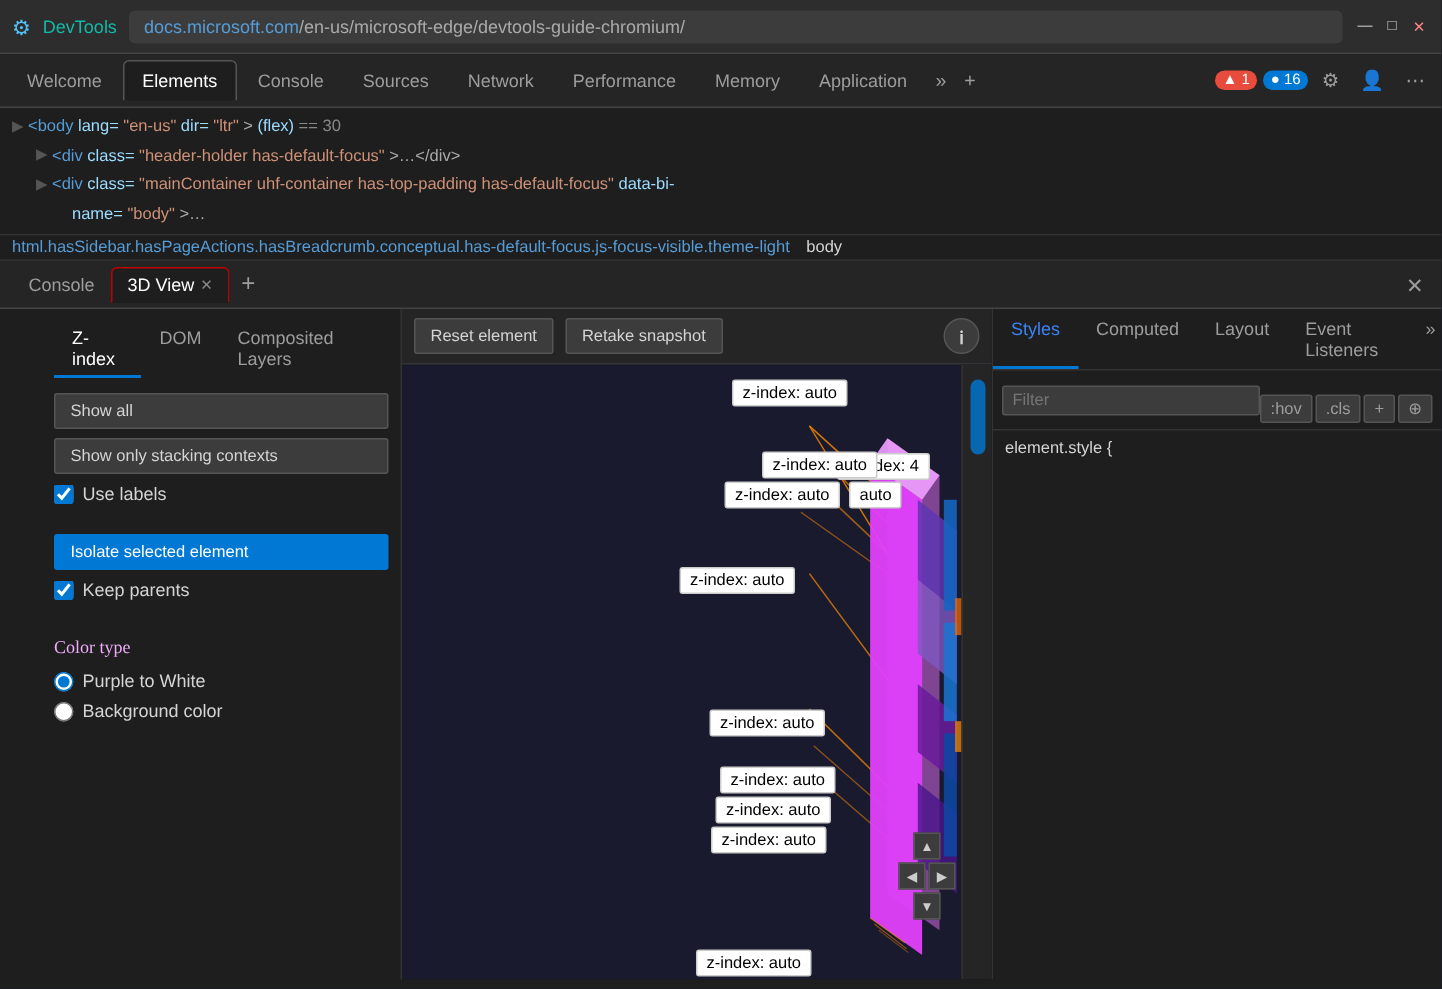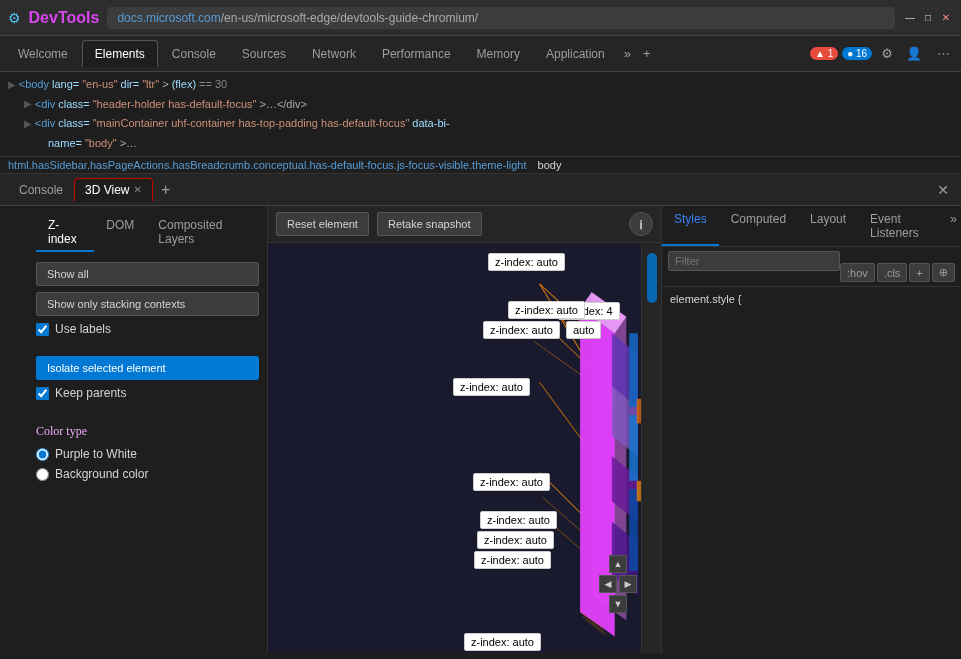--- a/index.html
+++ b/index.html
@@ -65,42 +65,42 @@
     .z-label { position: absolute; background: #fff; color: #000; border: 1px solid #ccc; padding: 2px 6px; font-size: 11px; border-radius: 2px; white-space: nowrap; }
 
     
     .structure-svg { position: absolute; top: 0; left: 0; width: 100%; height: 100%; }
 
     
     .right-panel { width: 300px; background: #1e1e1e; border-left: 1px solid #333; display: flex; flex-direction: column; }
     .right-tabs { display: flex; border-bottom: 1px solid #333; }
     .right-tab { padding: 6px 12px; font-size: 12px; color: #9d9d9d; cursor: pointer; }
     .right-tab.active { color: #3b82f6; border-bottom: 2px solid #0078d4; }
-    .filter-row { display: flex; align-items: flex-start; gap: 0; padding: 4px 6px; border-bottom: 1px solid #333; }
+    .filter-row { display: flex; align-items: center; gap: 0; padding: 4px 6px; border-bottom: 1px solid #333; }
     .filter-input { flex: 1; background: #3c3c3c; border: 1px solid #555; color: #d4d4d4; padding: 3px 6px; font-size: 11px; border-radius: 2px; }
     .filter-btns { display: flex; gap: 2px; margin-top: 12px; }
     .filter-btn-small { padding: 2px 6px; font-size: 11px; color: #9d9d9d; border: 1px solid #555; background: #3c3c3c; cursor: pointer; border-radius: 2px; }
     .styles-content { padding: 6px 8px; font-size: 11px; color: #9d9d9d; }
     .style-rule { color: #d4d4d4; }
 
     
     .badge { background: #e74c3c; color: #fff; border-radius: 10px; padding: 1px 5px; font-size: 10px; }
     .badge-blue { background: #0078d4; }
 
     .devtools-right-icons { display: flex; align-items: center; gap: 4px; margin-left: auto; }
     .dt-icon { color: #9d9d9d; cursor: pointer; font-size: 13px; padding: 3px 5px; border-radius: 3px; }
 
     
   </style>
 </head>
 <body>
 
 <div class="browser-chrome">
   <div style="color:#4fc3f7;font-size:14px;">⚙</div>
-  <div style="font-size:16px;color:#d946ef;font-weight:bold;">DevTools</div>
+  <div style="font-size:12px;color:#14b8a6;">DevTools</div>
   <div class="address-bar">
     <span style="color:#569cd6;">docs.microsoft.com</span><span style="color:#aaa;">/en-us/microsoft-edge/devtools-guide-chromium/</span>
   </div>
   <div class="browser-controls">
     <div class="win-btn">—</div>
     <div class="win-btn">□</div>
     <div class="win-btn" style="color:#f88;">✕</div>
   </div>
 </div>
 

